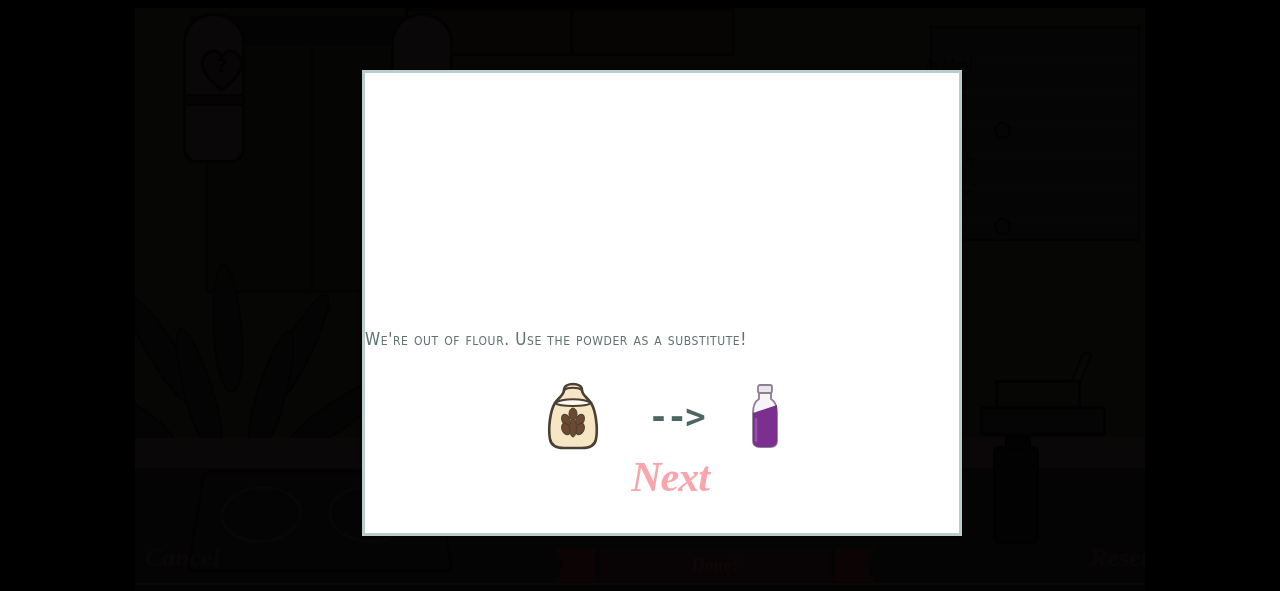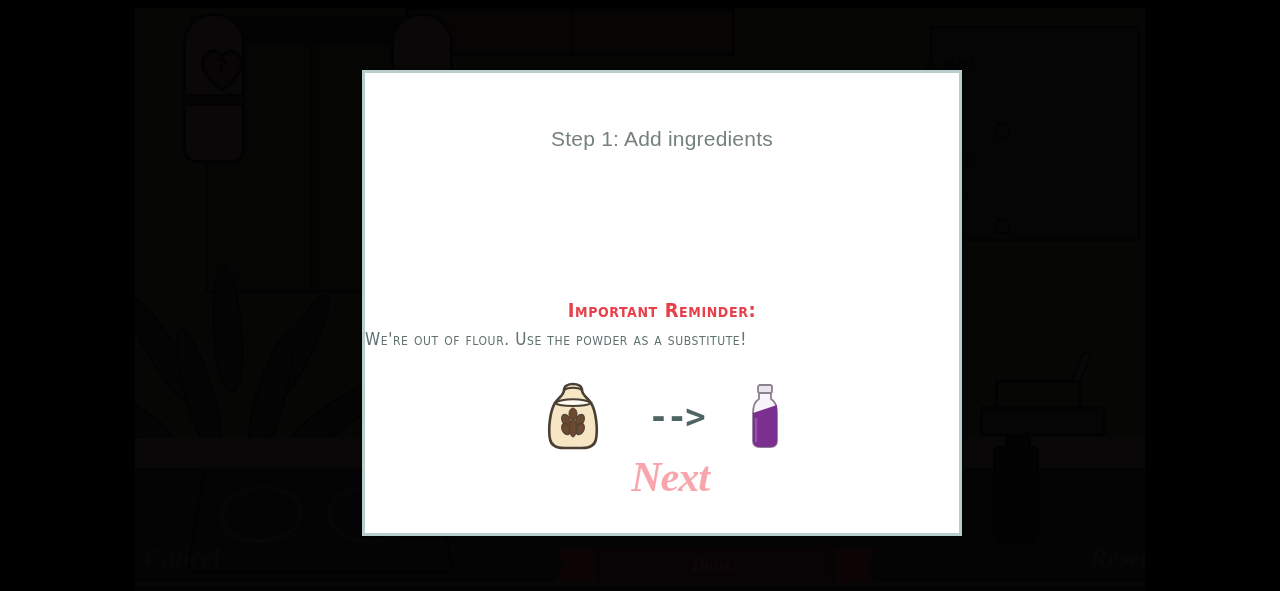--- a/index.html
+++ b/index.html
@@ -224,24 +224,22 @@
       <div class="tail l"></div>
         <div class="tail r"></div>
       <div class="lbl">Done!</div>
     </div>
 
     <div id="scene-dim"></div>
   </div>
 
   <div id="modal">
 
-    <div id="modal-title">Step 1: Add ingredients</div>
-
-
-    <div id="reminder-head" class="hand">Important Reminder:</div>
+
+
     <div id="reminder-body" class="hand">We're out of flour. Use the powder as a substitute!</div>
 
     <div id="swap">
 
       <span>
         <svg width="62" height="70" viewBox="0 0 62 70">
           <path d="M13 22 C8 30 6 48 8 58 C9 64 14 67 22 67 L40 67 C48 67 53 64 54 58 C56 48 54 30 49 22
                    C45 16 40 14 40 9 C40 5 36 3 31 3 C26 3 22 5 22 9 C22 14 17 16 13 22 Z" fill="#f7e6c4" stroke="#4a3f34" stroke-width="2.6" stroke-linejoin="round"></path>
           <path d="M13 22 C20 17 42 17 49 22 C44 26 18 26 13 22 Z" fill="#fffaf0" stroke="#4a3f34" stroke-width="2.2"></path>
           <path d="M22 9 C26 6 36 6 40 9" fill="none" stroke="#4a3f34" stroke-width="2.2"></path>

